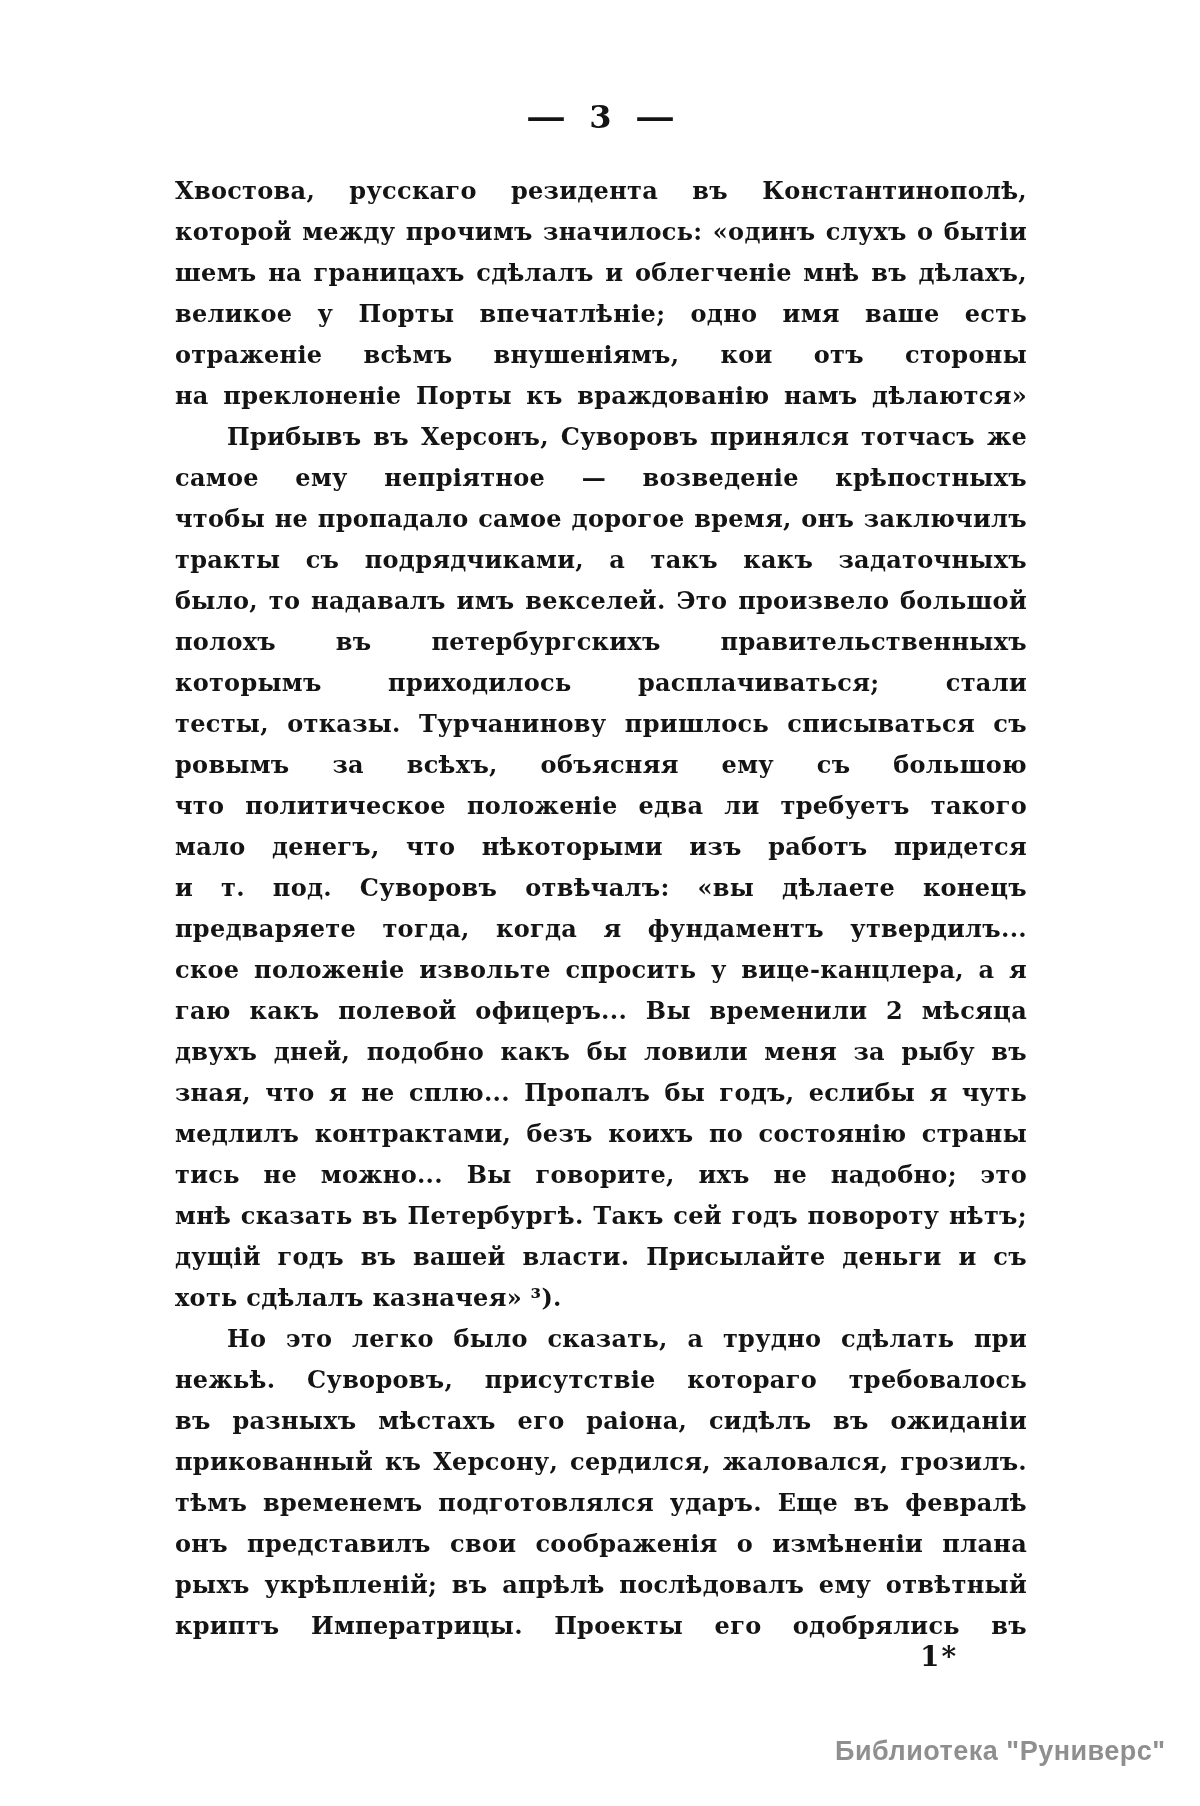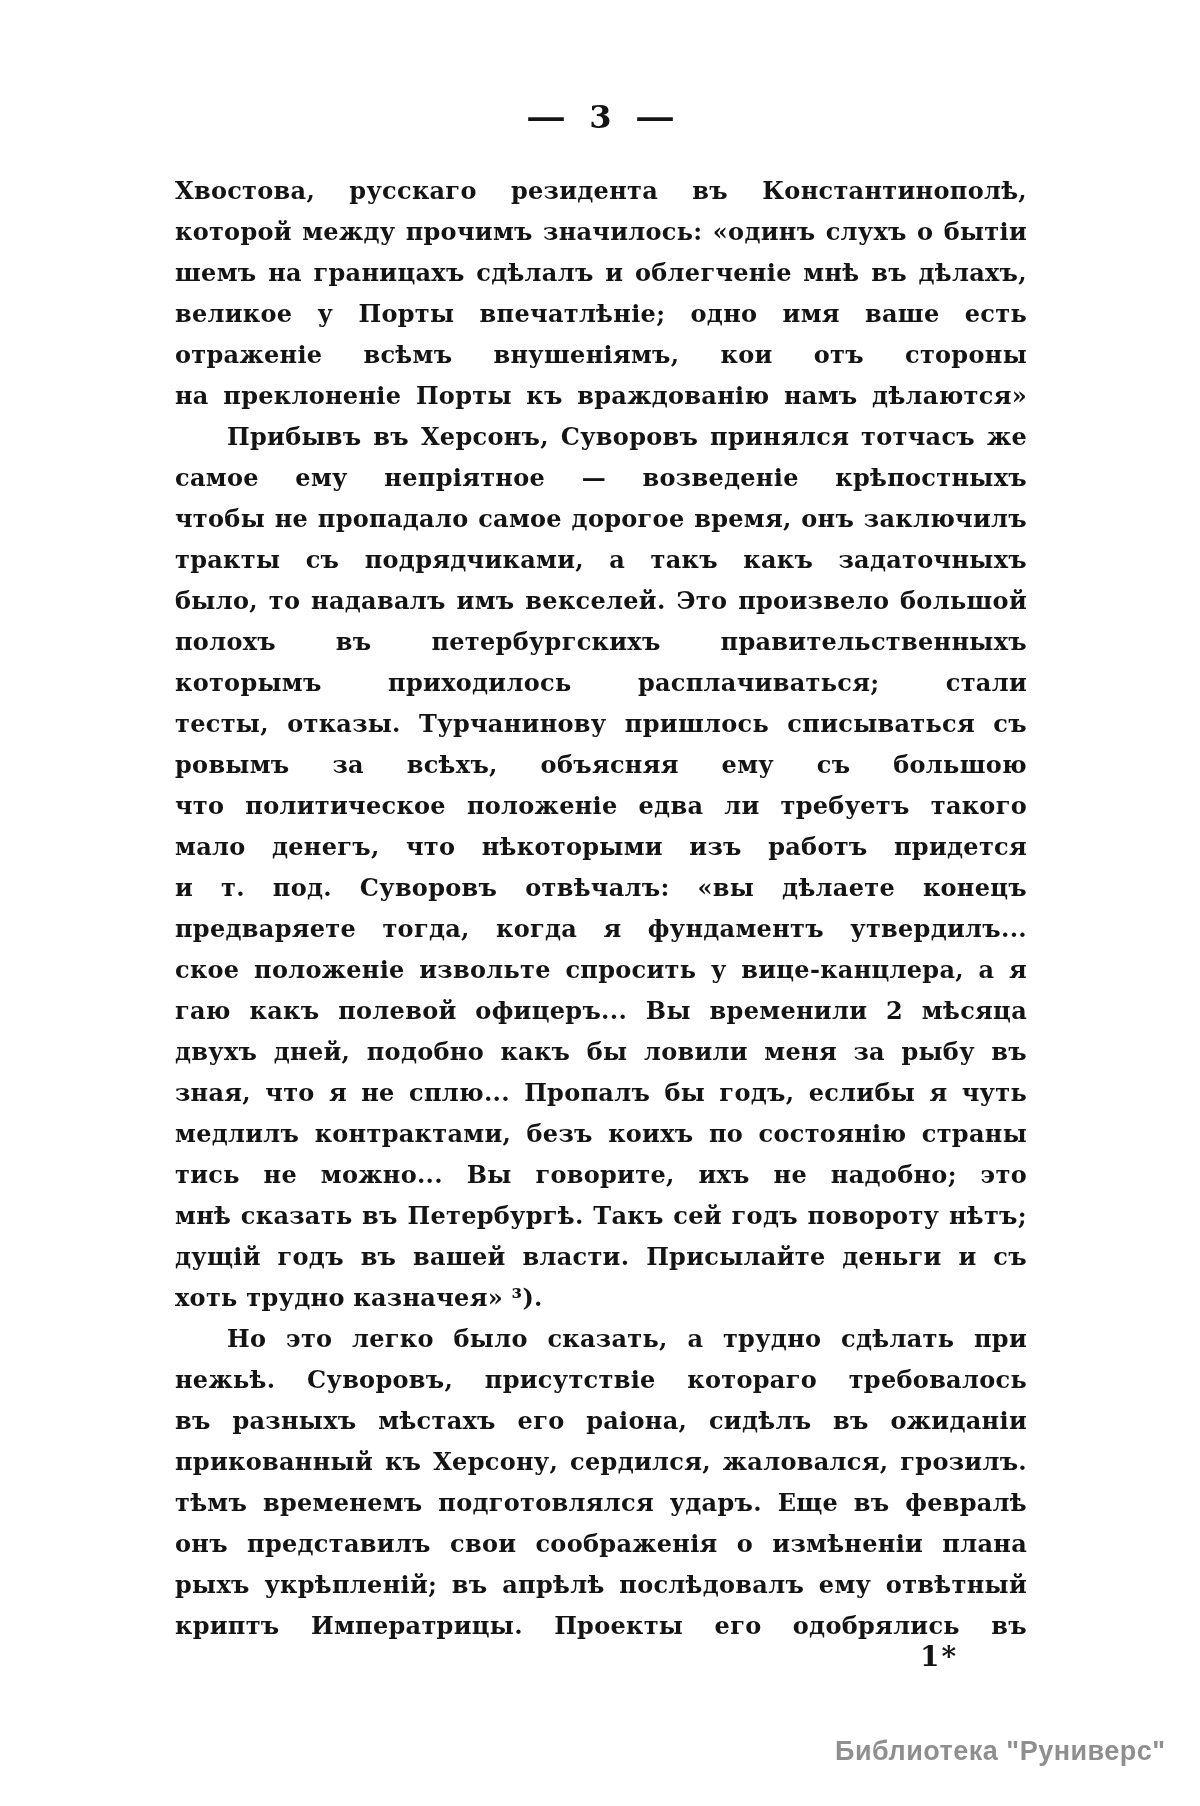--- a/index.html
+++ b/index.html
@@ -104,21 +104,21 @@
       <div class="ln">и т. под. Суворовъ отвѣчалъ: «вы дѣлаете конецъ началомъ и</div>
       <div class="ln">предваряете тогда, когда я фундаментъ утвердилъ... Политиче-</div>
       <div class="ln">ское положеніе извольте спросить у вице-канцлера, а я его пости-</div>
       <div class="ln">гаю какъ полевой офицеръ... Вы временили 2 мѣсяца вмѣсто</div>
       <div class="ln">двухъ дней, подобно какъ бы ловили меня за рыбу въ тенета,</div>
       <div class="ln">зная, что я не сплю... Пропалъ бы годъ, еслибы я чуть здѣсь</div>
       <div class="ln">медлилъ контрактами, безъ коихъ по состоянію страны обой-</div>
       <div class="ln">тись не можно... Вы говорите, ихъ не надобно; это надлежало</div>
       <div class="ln">мнѣ сказать въ Петербургѣ. Такъ сей годъ повороту нѣтъ; бу-</div>
       <div class="ln">дущій годъ въ вашей власти. Присылайте деньги и съ ними</div>
-      <div class="ln ln-last">хоть трудно казначея» ³).</div>
+      <div class="ln ln-last">хоть сдѣлалъ казначея» ³).</div>
     </div>
 
     <div class="para">
       <div class="ln ln-indent">Но это легко было сказать, а трудно сдѣлать при безде-</div>
       <div class="ln">нежьѣ. Суворовъ, присутствіе котораго требовалось настоятельно</div>
       <div class="ln">въ разныхъ мѣстахъ его раіона, сидѣлъ въ ожиданіи денегъ</div>
       <div class="ln">прикованный къ Херсону, сердился, жаловался, грозилъ. А ему</div>
       <div class="ln">тѣмъ временемъ подготовлялся ударъ. Еще въ февралѣ 1793 г.</div>
       <div class="ln">онъ представилъ свои соображенія о измѣненіи плана нѣкото-</div>
       <div class="ln">рыхъ укрѣпленій; въ апрѣлѣ послѣдовалъ ему отвѣтный рес-</div>

